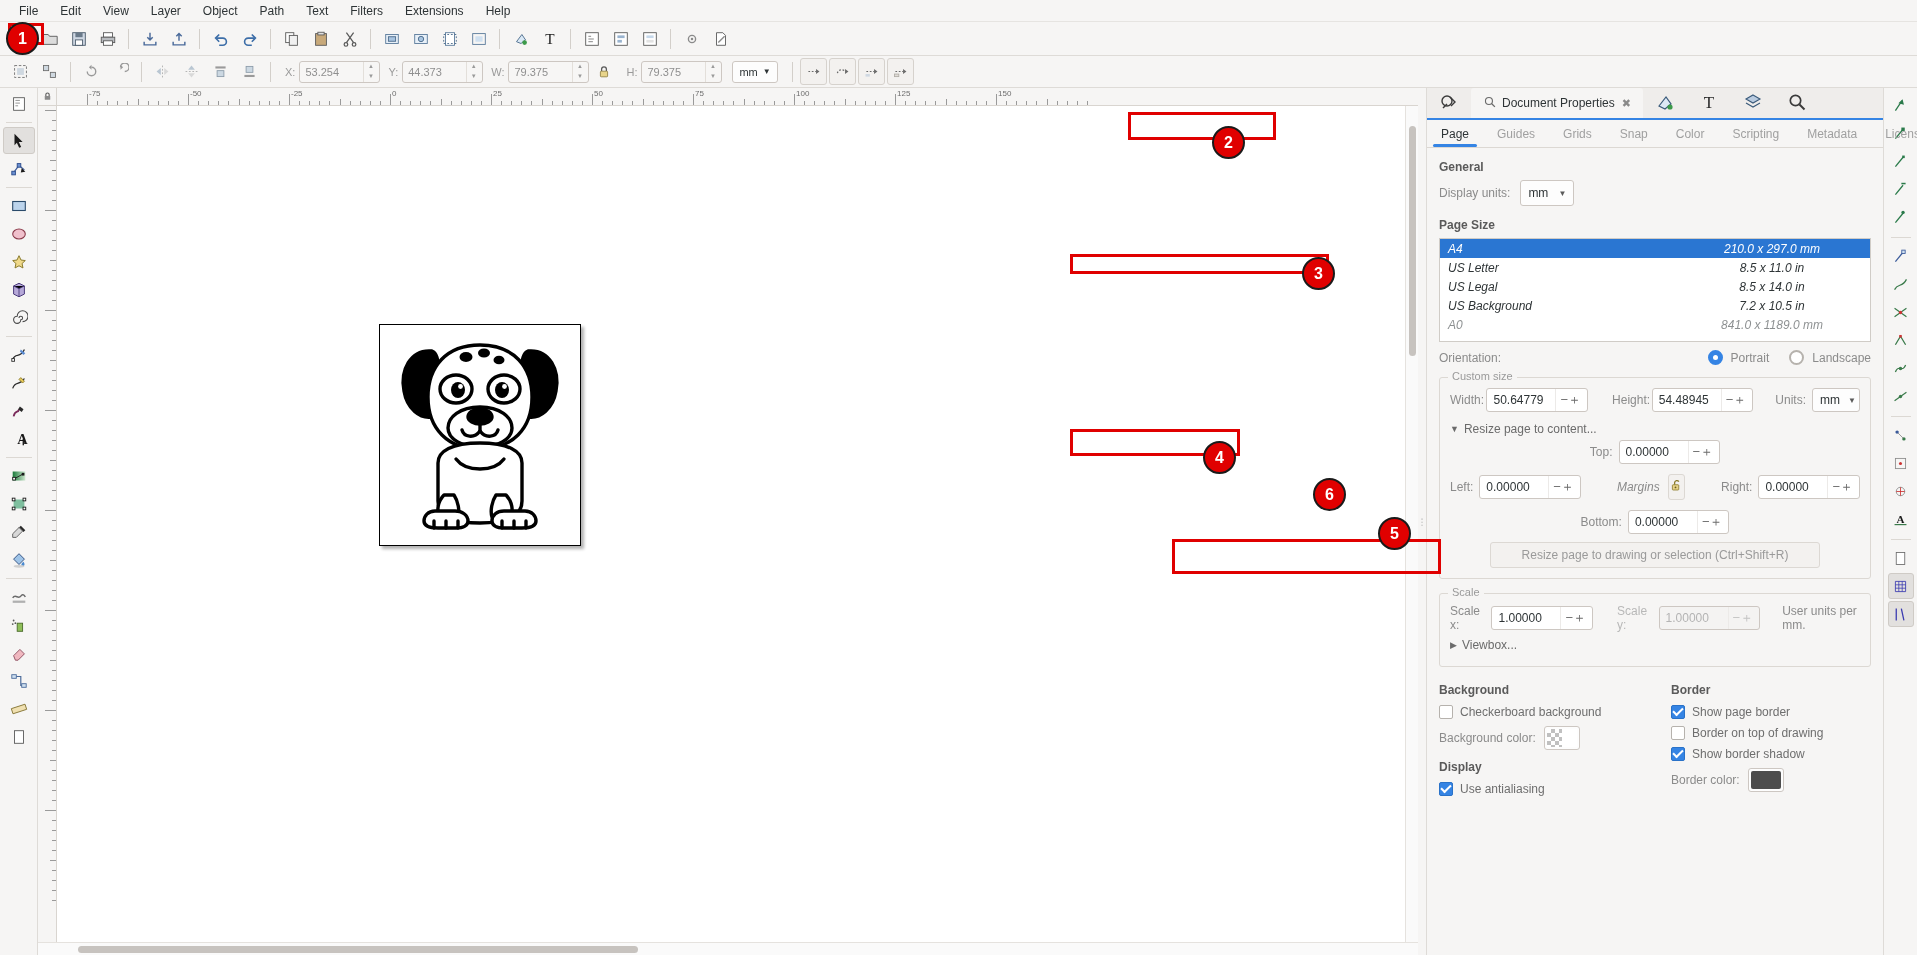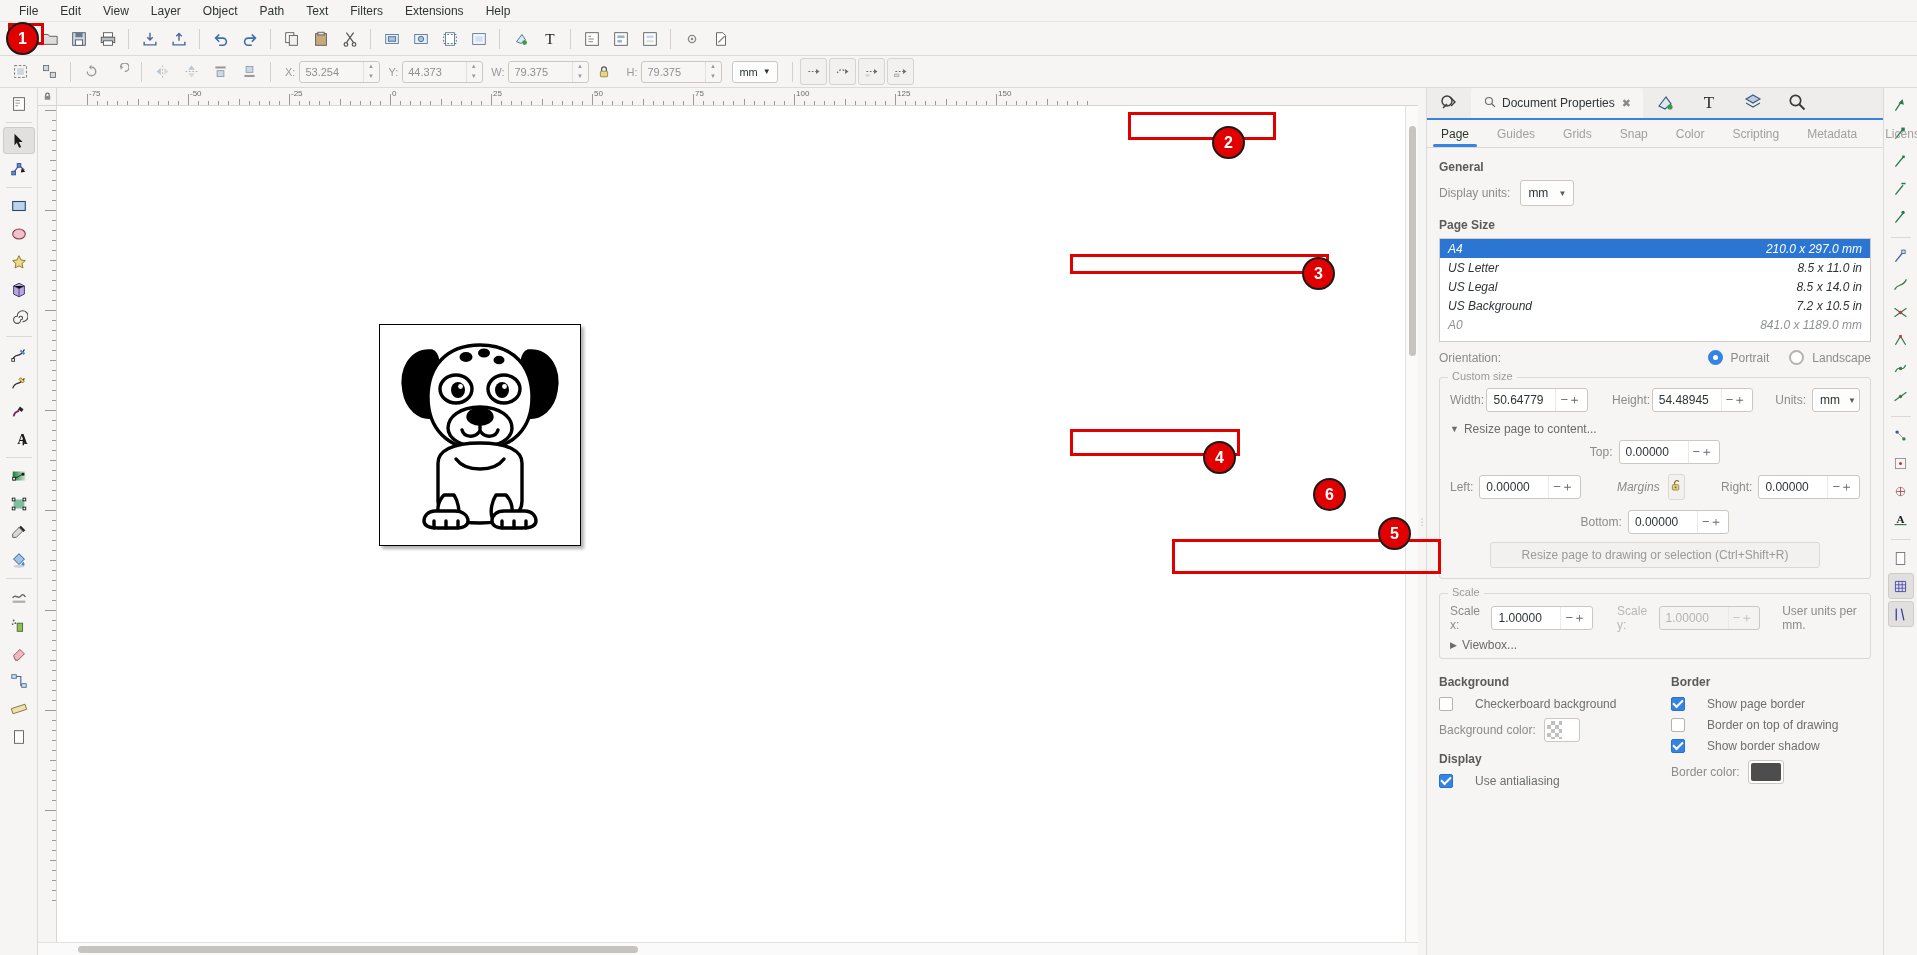--- a/index.html
+++ b/index.html
@@ -103,21 +103,21 @@
     height: 26px; min-width: 54px; border: 1px solid #cdc7c2; border-radius: 3px; background: #fdfdfd;
     display: flex; align-items: center; justify-content: space-between; padding: 0 7px; gap: 8px; font-size: 12px; color: #2e3436;
   }
 
   .sizelist {
     border: 1px solid #d0ccc7; background: #fff; height: 104px; overflow: hidden; font-size: 12px;
   }
   .sizerow { height: 19px; display: flex; align-items: center; padding: 0 8px; color: #2e3436; font-style: italic; }
   .sizerow.sel { background: #2a76d2; color: #fff; }
   .sizerow .nm { flex: 1; }
-  .sizerow .dm { text-align: right; width: 180px;}
+  .sizerow .dm { text-align: center; width: 180px;}
   .sizerow.partial { opacity: .55; }
 
   .fieldset { border: 1px solid #dcd8d3; border-radius: 3px; padding: 10px 10px 8px 10px; margin-top: 14px; position: relative; }
   .fieldset > .legend { position: absolute; top: -8px; left: 8px; background: #f6f5f4; padding: 0 4px; font-size: 11px; color: #9a9a9a; }
 
   .nspin {
     height: 24px; border: 1px solid #cdc7c2; border-radius: 3px; background: #fff;
     display: inline-flex; align-items: center; padding-left: 6px; font-size: 12px; color: #2e3436;
   }
   .nspin .v { min-width: 62px; }
@@ -130,21 +130,21 @@
   .bigbtn {
     height: 26px; border: 1px solid #dcd8d3; border-radius: 3px; background: #f3f1ef;
     display:flex; align-items:center; justify-content:center; font-size:12px; color:#9a9a9a;
   }
 
   .lockbtn { width: 28px; height: 26px; border:1px solid #dcd8d3; border-radius:3px; background:#f3f1ef; display:flex;align-items:center;justify-content:center;}
 
   .chk { width: 14px; height: 14px; border: 1px solid #b6b2ad; border-radius: 2px; background: #fff; display:inline-flex;align-items:center;justify-content:center; flex: none;}
   .chk.on { background: #3584e4; border-color: #2a72c8; }
   .chk.on:after { content: ''; width: 4px; height: 8px; border: solid #fff; border-width: 0 2px 2px 0; transform: rotate(45deg) translate(-1px,-1px); }
-  .chkrow { display:flex; align-items:center; gap:22px; margin-bottom: 7px; font-size: 12px; color:#6e6e6e; }
+  .chkrow { display:flex; align-items:center; gap:7px; margin-bottom: 7px; font-size: 12px; color:#6e6e6e; }
 
   .radio { width: 15px; height: 15px; border: 2px solid #b6b2ad; border-radius: 50%; background: #fff; display:inline-flex;align-items:center;justify-content:center;}
   .radio.on { border-color: #3584e4; background: #3584e4; }
   .radio.on:after { content:''; width:5px;height:5px;border-radius:50%;background:#fff;}
 
   .swatch { width: 36px; height: 24px; border: 1px solid #cdc7c2; border-radius: 3px; background: #fdfdfd; padding: 2px; }
   .swatch .inner { width: 100%; height: 100%; }
   .checker {
     background-image:
       linear-gradient(45deg, #c0c0c0 25%, transparent 25%),
@@ -1049,21 +1049,21 @@
             <span class="lbl" style="margin-right:6px">Bottom:</span>
             <div class="nspin">
               <span class="v">0.00000</span>
               <span class="pm">−＋</span>
             </div>
           </div>
 
           <div class="bigbtn" style="margin:0 40px 2px 40px">Resize page to drawing or selection (Ctrl+Shift+R)</div>
         </div>
 
-        <div class="fieldset" style="margin-top:14px;padding-bottom:6px">
+        <div class="fieldset" style="margin-top:14px;padding-bottom:14px">
           <div class="legend">Scale</div>
           <div class="row" style="margin-bottom:6px">
             <span class="lbl" style="width:54px">Scale x:</span>
             <div class="nspin">
               <span class="v">1.00000</span>
               <span class="pm">−＋</span>
             </div>
             <span class="lbl" style="width:54px;margin-left:24px;color:#b8b8b8">Scale y:</span>
             <div class="nspin dim">
               <span class="v">1.00000</span>

